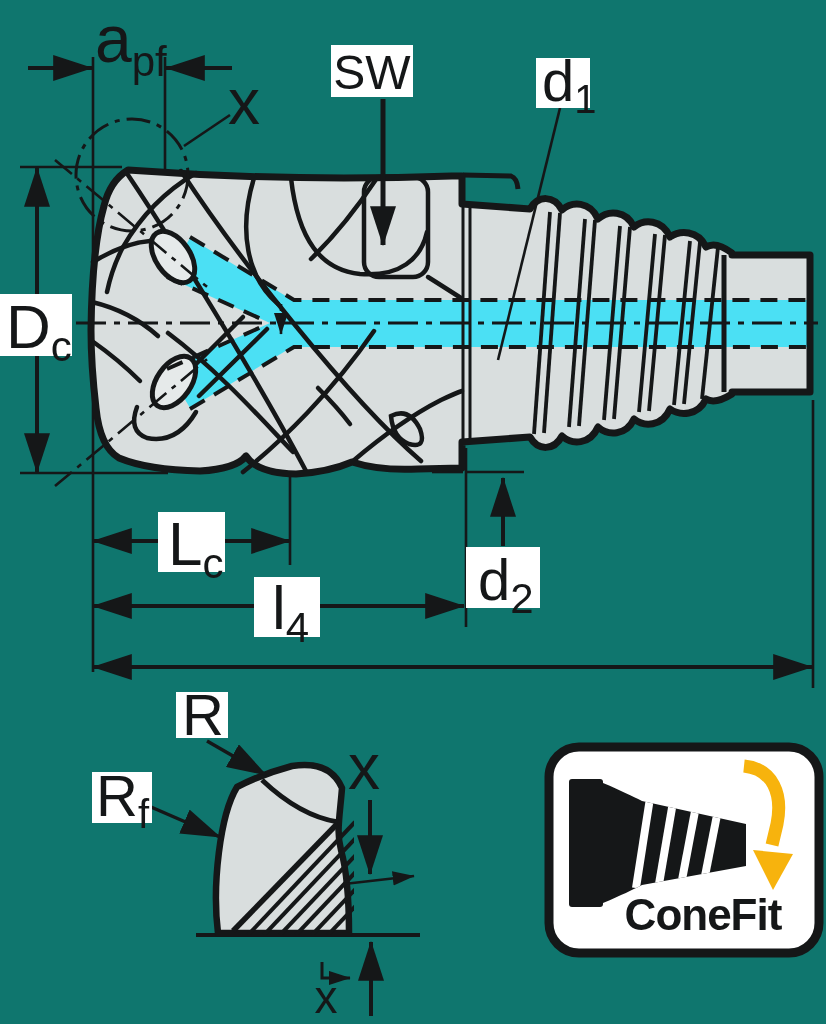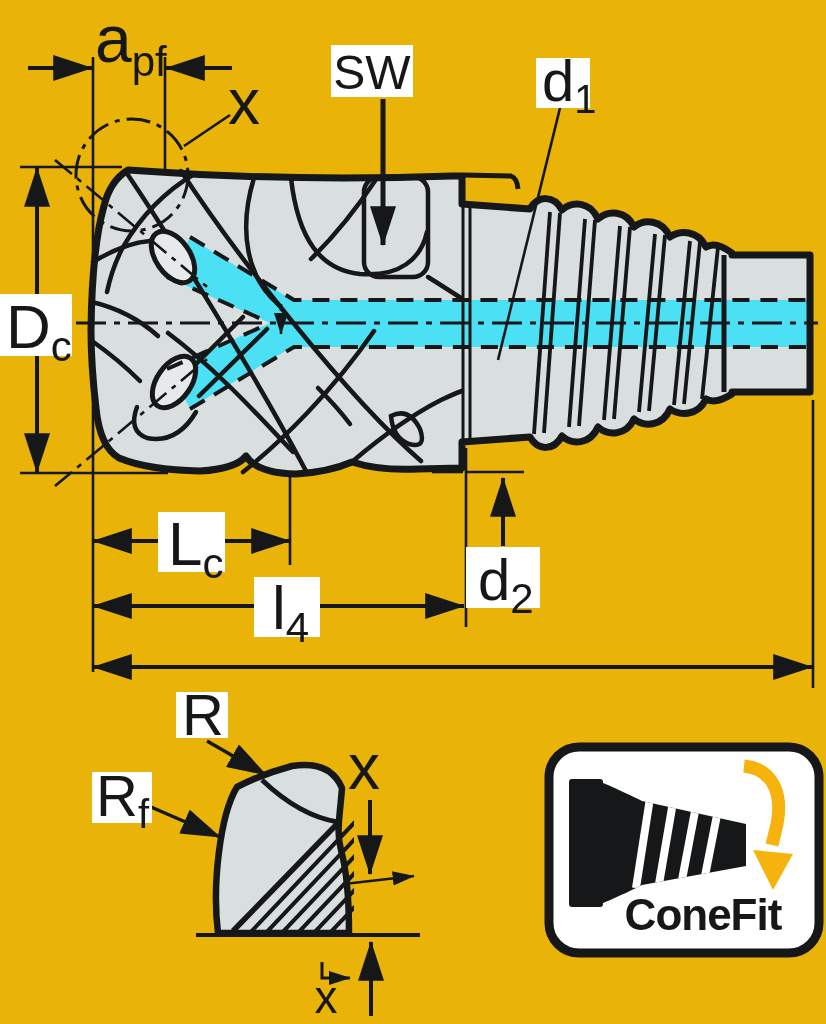--- a/index.html
+++ b/index.html
@@ -1,16 +1,16 @@
 <!DOCTYPE html>
 <html style="--coolant: #4BE0F4; --body: #D9DEDE; --hole: #E6EAEA; --line: #151718; --accent_yellow: #F7B30D;"><head>
 <meta charset="utf-8">
 <style>
   html,body{margin:0;padding:0;background:#fff;}
-  .stage{position:relative;width:826px;height:1024px;background:#eab308;overflow:hidden;}
+  .stage{position:relative;width:826px;height:1024px;background:#0f766e;overflow:hidden;}
   svg{display:block;}
   
   .ink{stroke:var(--line);}
   .bodyfill{fill:var(--body);}
   .coolant{fill:var(--coolant);}
   .holefill{fill:var(--hole);}
   .accent{fill:var(--accent_yellow);}
   .accent-stroke{stroke:var(--accent_yellow);}
   text{font-family:"Liberation Sans","DejaVu Sans",sans-serif;fill:var(--line);}
   .lbl{font-size:58px;}

